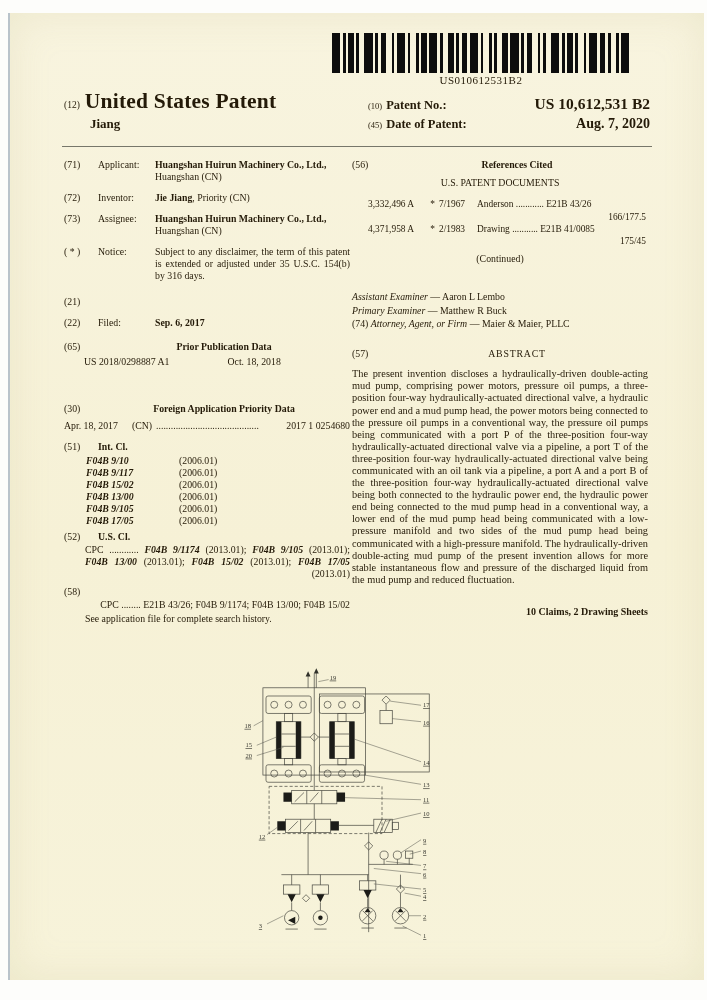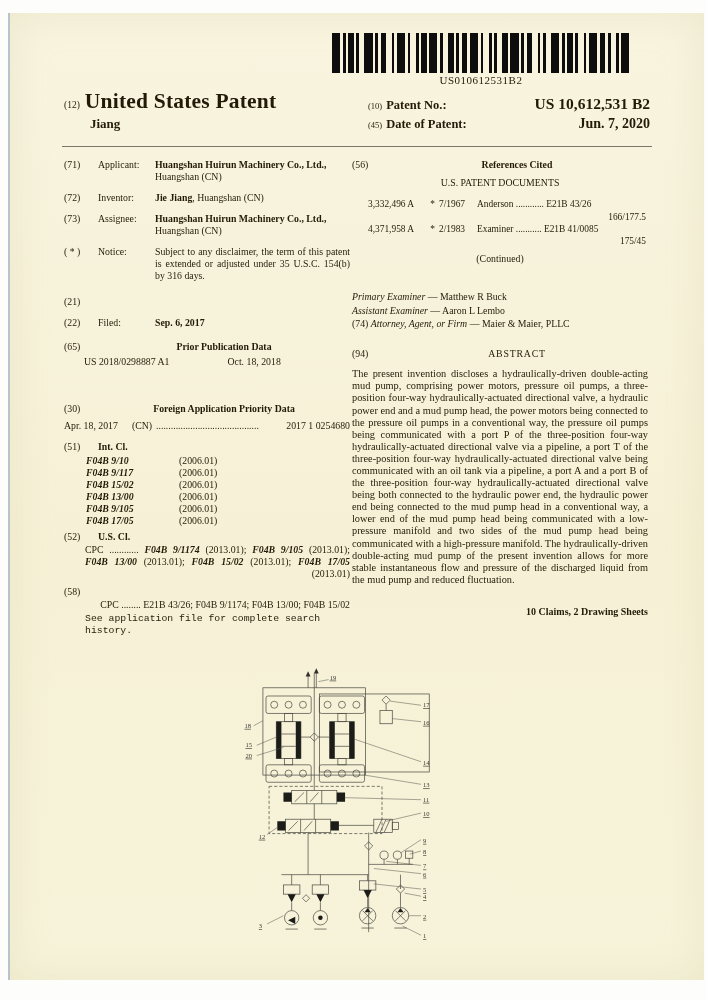--- a/index.html
+++ b/index.html
@@ -49,21 +49,21 @@
   .just{text-align:justify;}
   .mb12{margin-bottom:12px;} .mb14{margin-bottom:14px;} .mb9{margin-bottom:9px;} .mb5{margin-bottom:5px;margin-top:35px;} .mb4{margin-bottom:4px;} .mb6{margin-bottom:6px;} .mb3{margin-bottom:3px;}
   .pubrow{padding-left:20px;display:flex;gap:16px;}
   .pubrow .gap{width:26px;}
   .prio{display:flex;align-items:baseline;}
   .prio .leader{flex:1;overflow:hidden;white-space:nowrap;margin:0 4px;}
   .iclrow{display:flex;padding-left:22px;}
   .iclrow .code{width:93px;flex:none;}
   .cpcpara{padding-left:21px;text-align:justify;text-align-last:right;}
   .fieldpara{padding-left:21px;text-align:justify;text-align-last:right;}
-  .note{padding-left:21px;margin-top:2px;font-family:Liberation Mono, monospace;}
+  .note{padding-left:21px;margin-top:2px;}
   
   .refrow1{display:flex;padding-left:16px;font-size:9.4px;}
   .refrow1 .rn{width:58px;flex:none;}
   .refrow1 .rs{width:13px;flex:none;text-align:center;}
   .refrow1 .rd{width:38px;flex:none;}
   .refrow1 .rname{flex:1;min-width:0;}
   .refrow2{text-align:right;font-size:9.4px;padding-right:2px;}
   .examiners{margin-top:26px;}
   .examiners div{margin-bottom:1px;}
   .abshead{display:flex;margin:18px 0 8px 0;}
@@ -169,42 +169,42 @@
 
   <div class="hdr-right">
     <div class="hdr-row">
       <span class="n">(10)</span>
       <span class="lab">Patent No.:</span>
       <span class="val patno">US 10,612,531 B2</span>
     </div>
     <div class="hdr-row">
       <span class="n">(45)</span>
       <span class="lab">Date of Patent:</span>
-      <span class="val patdate">Jun. 7, 2020</span>
+      <span class="val patdate">Aug. 7, 2020</span>
     </div>
   </div>
 
   <div class="hrule"></div>
 
   <div class="col-left">
 
 
     <div class="sec mb9">
       <span class="secnum">(71)</span>
       <span class="secbody kv">
         <span class="k">Applicant:</span>
         <span class="v"><span class="b">Huangshan Huirun Machinery Co., Ltd.,</span><span> Huangshan (CN)</span></span>
       </span>
     </div>
 
     <div class="sec mb9">
       <span class="secnum">(72)</span>
       <span class="secbody kv">
         <span class="k">Inventor:</span>
-        <span class="v"><span class="b">Jie Jiang</span><span>, Huangshan (CN)</span></span>
+        <span class="v"><span class="b">Jie Jiang</span><span>, Priority (CN)</span></span>
       </span>
     </div>
 
     <div class="sec mb9">
       <span class="secnum">(73)</span>
       <span class="secbody kv">
         <span class="k">Assignee:</span>
         <span class="v"><span class="b">Huangshan Huirun Machinery Co., Ltd.,</span><span> Huangshan (CN)</span></span>
       </span>
     </div>
@@ -306,34 +306,34 @@
       <span class="rs">*</span>
       <span class="rd">7/1967</span>
       <span class="rname"><span>Anderson</span><span> ............ </span><span>E21B 43/26</span></span>
     </div>
     <div class="refrow2">166/177.5</div>
 
     <div class="refrow1">
       <span class="rn">4,371,958 A</span>
       <span class="rs">*</span>
       <span class="rd">2/1983</span>
-      <span class="rname"><span>Examiner</span><span> ........... </span><span>E21B 41/0085</span></span>
+      <span class="rname"><span>Drawing</span><span> ........... </span><span>E21B 41/0085</span></span>
     </div>
     <div class="refrow2 mb6">175/45</div>
 
     <div class="center">(Continued)</div>
 
     <div class="examiners">
+      <div><span class="it">Assistant Examiner</span><span> — Aaron L Lembo</span></div>
       <div><span class="it">Primary Examiner</span><span> — Matthew R Buck</span></div>
-      <div><span class="it">Assistant Examiner</span><span> — Aaron L Lembo</span></div>
       <div><span>(74) </span><span class="it">Attorney, Agent, or Firm</span><span> — Maier &amp; Maier, PLLC</span></div>
     </div>
 
     <div class="abshead">
-      <span class="secnum">(94)</span>
+      <span class="secnum">(57)</span>
       <span class="h">ABSTRACT</span>
     </div>
     <div class="abstract">The present invention discloses a hydraulically-driven double-acting mud pump, comprising power motors, pressure oil pumps, a three-position four-way hydraulically-actuated directional valve, a hydraulic power end and a mud pump head, the power motors being connected to the pressure oil pumps in a conventional way, the pressure oil pumps being communicated with a port P of the three-position four-way hydraulically-actuated directional valve via a pipeline, a port T of the three-position four-way hydraulically-actuated directional valve being communicated with an oil tank via a pipeline, a port A and a port B of the three-position four-way hydraulically-actuated directional valve being both connected to the hydraulic power end, the hydraulic power end being connected to the mud pump head in a conventional way, a lower end of the mud pump head being communicated with a low-pressure manifold and two sides of the mud pump head being communicated with a high-pressure manifold. The hydraulically-driven double-acting mud pump of the present invention allows for more stable instantaneous flow and pressure of the discharged liquid from the mud pump and reduced fluctuation.</div>
     <div class="claims">10 Claims, 2 Drawing Sheets</div>
   </div>
 
   <div class="figure">
     <svg viewBox="0 0 220 300">
       <g stroke="#4a4a42" stroke-width="0.7" fill="none">
 

